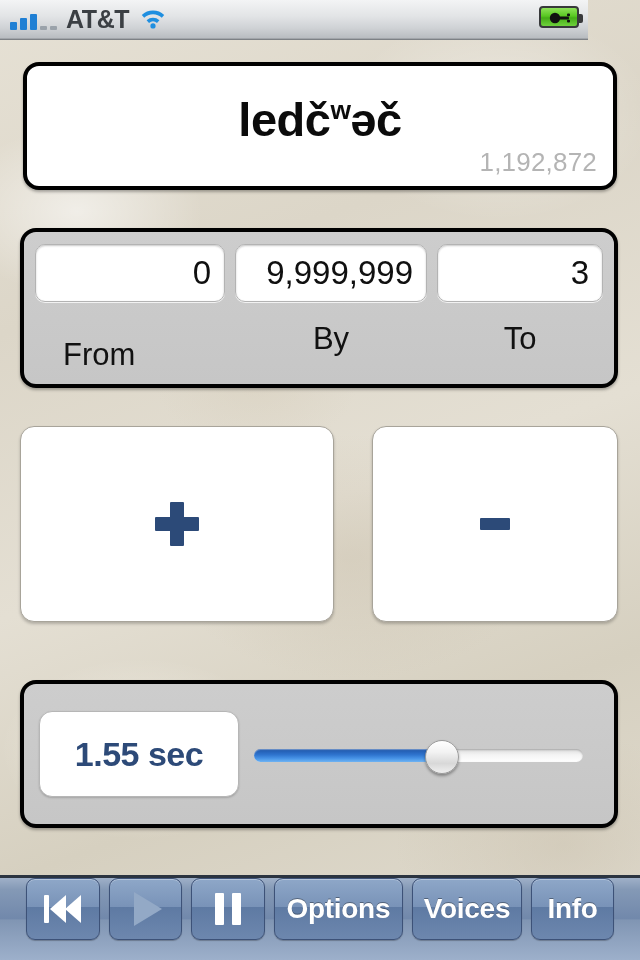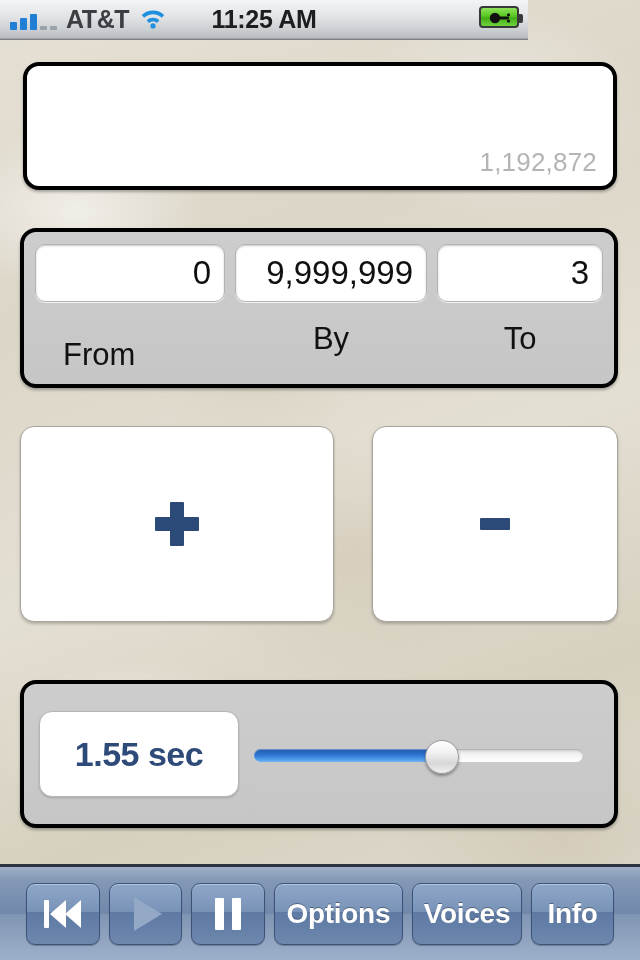--- a/index.html
+++ b/index.html
@@ -20,21 +20,21 @@
       radial-gradient(ellipse 220px 150px at 78% 12%, rgba(255,255,255,.40), rgba(255,255,255,0) 70%),
       radial-gradient(ellipse 260px 170px at 55% 58%, rgba(202,192,172,.45), rgba(255,255,255,0) 72%),
       radial-gradient(ellipse 200px 130px at 22% 78%, rgba(255,253,247,.50), rgba(255,255,255,0) 70%),
       radial-gradient(ellipse 240px 160px at 88% 88%, rgba(198,188,168,.40), rgba(255,255,255,0) 70%),
       radial-gradient(ellipse 140px 90px  at 40% 40%, rgba(214,205,186,.40), rgba(255,255,255,0) 72%),
       linear-gradient(160deg,#e6e1d5 0%,#dcd6c8 28%,#e4dfd3 52%,#d6d0c0 74%,#e2ddd1 100%);
   }
 
   
   #status-bar {
-    position:absolute; top:0; left:0; width:528px; height:40px;
+    position:absolute; top:0; left:0; width:588px; height:40px;
     background:linear-gradient(180deg,#f3f4f5 0%,#e2e4e6 42%,#cfd2d5 72%,#b9bdc1 97%,#8f9398 100%);
     border-bottom:1px solid #7d8185;
     display:flex; align-items:center;
     z-index:20;
   }
   .sb-left { display:flex; align-items:center; margin-left:10px; gap:9px; }
   .signal-bars { display:flex; align-items:flex-end; gap:3px; height:20px; }
   .signal-bars i { display:block; width:7px; border-radius:1px; }
   .signal-bars i.on  { background:#1f7fd4; }
   .signal-bars i.off { background:#9aa2aa; }
@@ -170,24 +170,24 @@
   .slider-thumb {
     position:absolute; top:-1px; width:34px; height:34px; margin-left:-17px;
     border-radius:50%;
     background:linear-gradient(180deg,#ffffff 0%,#f2f2f2 35%,#d8d8d8 70%,#efefef 100%);
     border:1px solid #9b9b9b;
     box-shadow:0 2px 3px rgba(0,0,0,.35);
   }
 
   
   #toolbar {
-    position:absolute; left:0; bottom:0; width:640px; height:96px;
+    position:absolute; left:0; bottom:0; width:640px; height:85px;
     background:linear-gradient(180deg,#9fb0c8 0%,#8499b6 14%,#7188ab 50%,#8095b3 51%,#9db0cb 100%);
     border-top:3px solid #2b3440;
-    display:flex; align-items:center; gap:9px;
+    display:flex; gap:9px;
     padding:0 26px;
     z-index:15;
   }
   .tb-btn {
     height:62px;
     border:1px solid #3d5278;
     border-radius:9px;
     background:linear-gradient(180deg,#8ea7c8 0%,#7993b8 46%,#5e7aa3 47%,#6d87ae 100%);
     box-shadow:inset 0 1px 0 rgba(255,255,255,.35), 0 1px 1px rgba(0,0,0,.25);
     display:flex; align-items:center; justify-content:center;
@@ -238,36 +238,36 @@
     </span>
     <span class="sb-carrier">AT&amp;T</span>
     <span class="wifi">
       <svg width="30" height="24" viewBox="0 0 30 24">
         <path d="M15 20.5a2.6 2.6 0 1 0 0-5.2 2.6 2.6 0 0 0 0 5.2z" fill="#1f8fe0"></path>
         <path d="M8.6 12.2a9.6 9.6 0 0 1 12.8 0l-2.4 2.7a6.1 6.1 0 0 0-8 0z" fill="#1f8fe0"></path>
         <path d="M3.8 7a16.3 16.3 0 0 1 22.4 0l-2.4 2.7a12.8 12.8 0 0 0-17.6 0z" fill="#1f8fe0"></path>
       </svg>
     </span>
   </div>
-  <div class="sb-time">11:25 AM</div>
   <div class="sb-right">
     <span class="battery">
       <svg width="34" height="18" viewBox="0 0 34 18" style="display:block">
         <g fill="#111">
           <circle cx="13" cy="9" r="5.2"></circle>
           <rect x="17" y="7.4" width="10" height="3.2" rx="1"></rect>
           <rect x="25" y="4.6" width="3" height="2.6" rx="1"></rect>
           <rect x="25" y="10.8" width="3" height="2.6" rx="1"></rect>
         </g>
       </svg>
     </span>
   </div>
 </div>
 
 <div id="word-display" class="panel">
+  <div id="word-text"><span>ledč</span><sup>w</sup><span>əč</span></div>
   <div id="word-counter">1,192,872</div>
 </div>
 
 <div id="range-panel" class="panel">
   <div class="range-fields">
     <div id="field-from" class="num-field">0</div>
     <div id="field-to" class="num-field">9,999,999</div>
     <div id="field-by" class="num-field">3</div>
   </div>
   <div class="range-labels">

